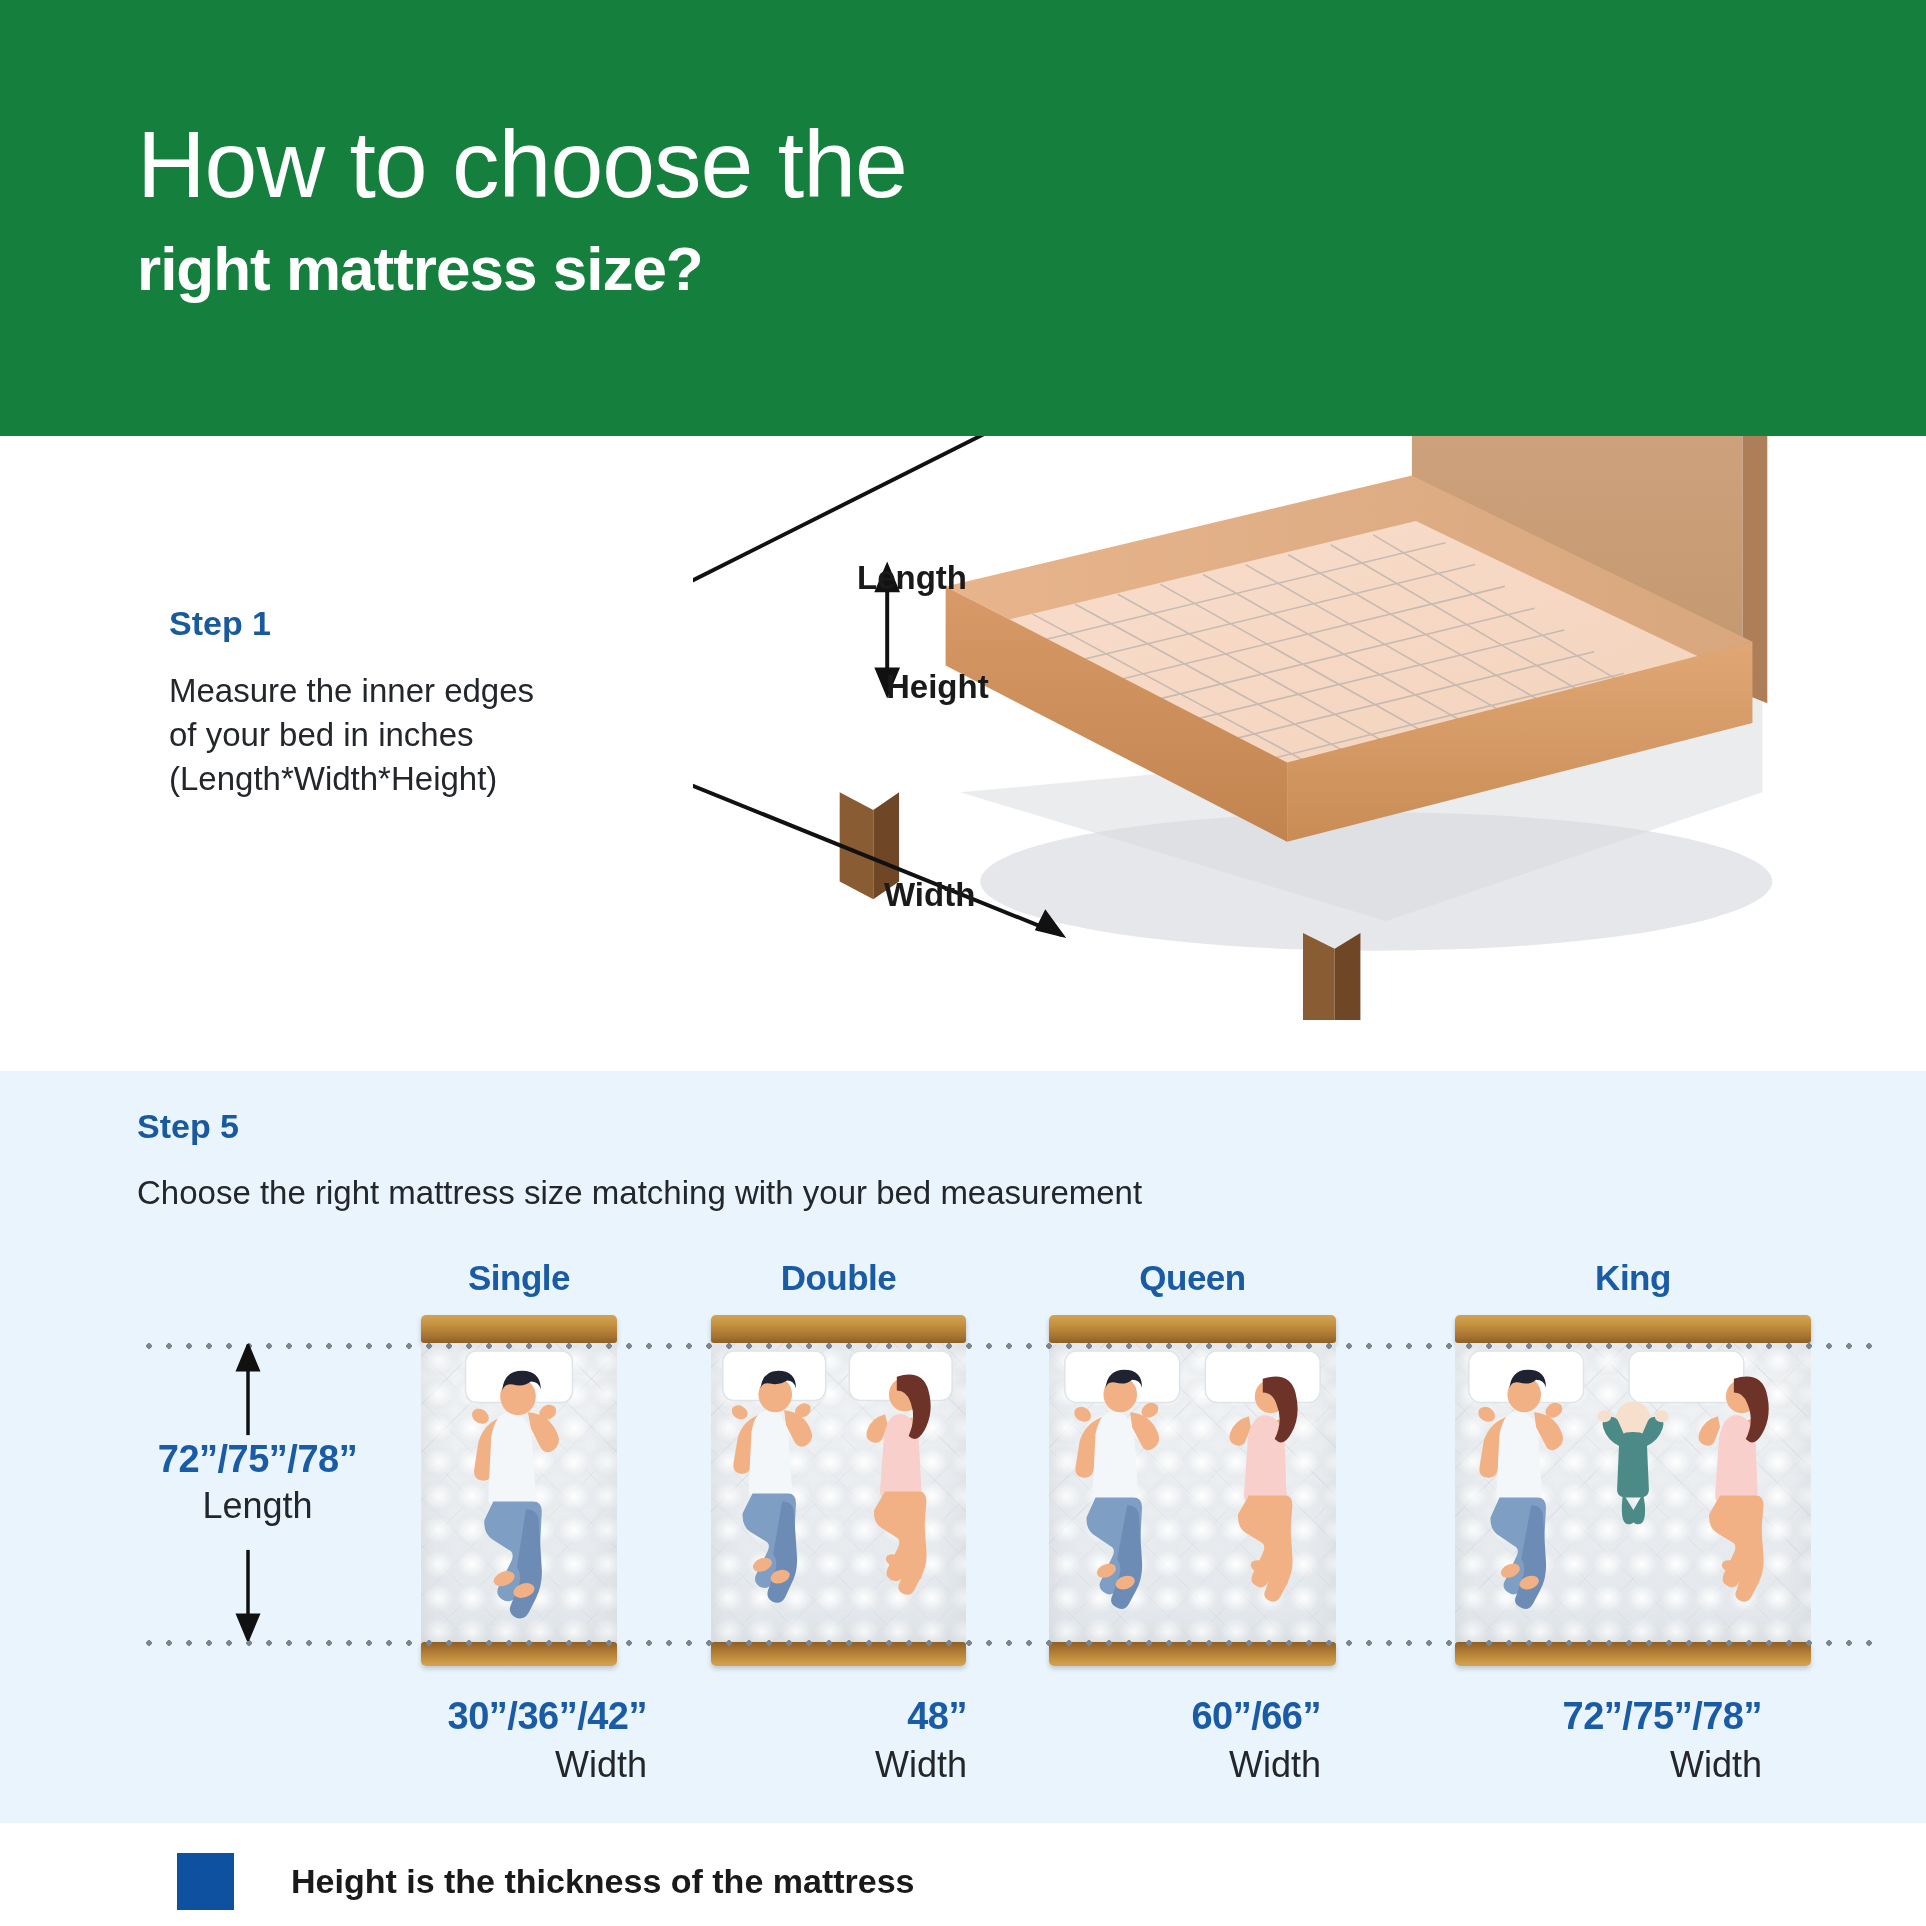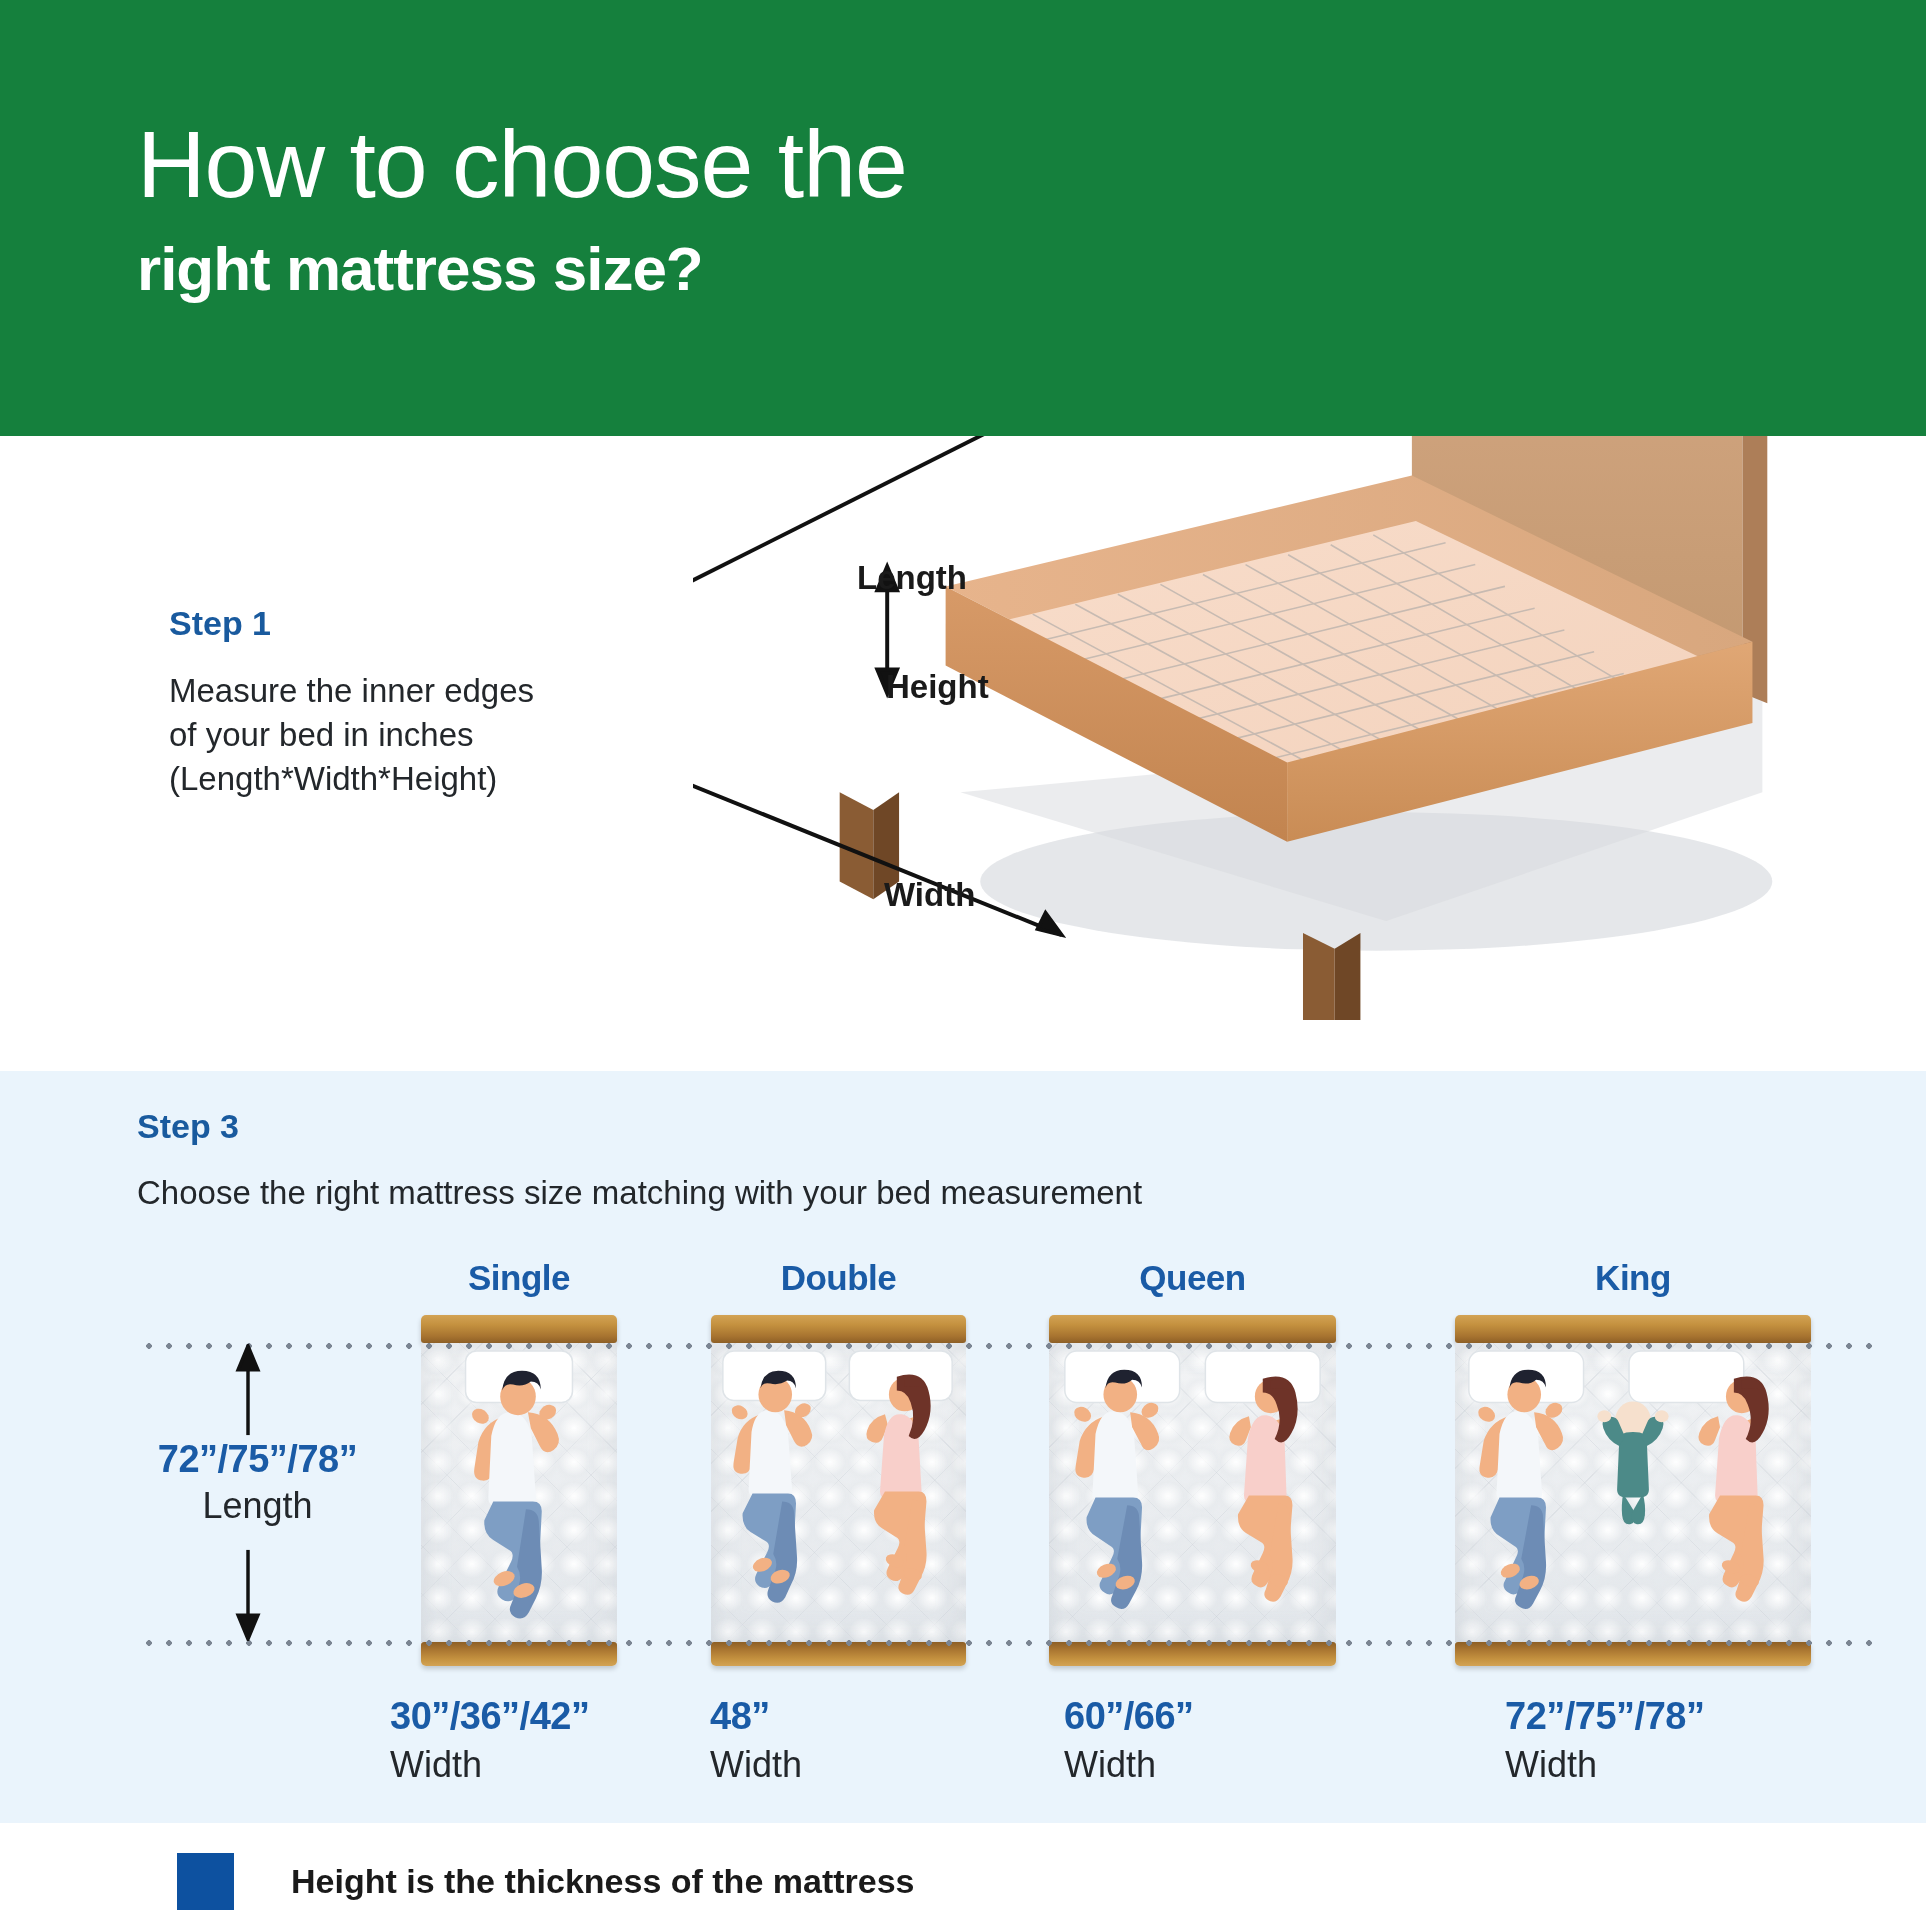--- a/index.html
+++ b/index.html
@@ -96,21 +96,21 @@
   #dotline-top { left:139px; top:1342px; width:1742px; }
   #dotline-bot { left:139px; top:1639px; width:1742px; }
 
   
   #length-arrow { position:absolute; left:228px; top:1344px; width:40px; height:297px; z-index:7; }
   #length-text { position:absolute; left:119px; top:1438px; width:277px; text-align:center; z-index:7; }
   #length-val { font-size:38px; font-weight:800; color:#1a5ba6; letter-spacing:-0.5px; }
   #length-cap { font-size:36px; font-weight:400; color:#23272b; margin-top:4px; }
 
   
-  .wcap { position:absolute; top:1695px; text-align:left; z-index:7; }
+  .wcap { position:absolute; top:1695px; text-align:right; z-index:7; }
   .wcap .val { font-size:38px; font-weight:800; color:#1a5ba6; letter-spacing:-0.5px; white-space:nowrap; }
   .wcap .cap { font-size:36px; font-weight:400; color:#23272b; margin-top:6px; }
 
   
   #footer { position:absolute; left:137px; top:1853px; display:flex; align-items:center; gap:57px; z-index:6;padding-left:40px; }
   #footer-swatch { width:57px; height:57px; background:#0d51a0; }
   #footer-text { font-size:34px; font-weight:700; color:#1a1a1a; white-space:nowrap; }
 </style>
 </head>
 <body>
@@ -211,21 +211,21 @@
   </svg>
 </div>
 
 <div class="dim-label" id="label-length">Length</div>
 <div class="dim-label" id="label-height">Height</div>
 <div class="dim-label" id="label-width">Width</div>
 
 <div id="step2-panel"></div>
 
 <div id="step2-block">
-  <div id="step2-heading">Step 3</div>
+  <div id="step2-heading">Step 5</div>
   <div id="step2-body">Choose the right mattress  size matching with your bed measurement</div>
 </div>
 
 <div class="dotline" id="dotline-top"></div>
 <div class="dotline" id="dotline-bot"></div>
 
 <div id="length-arrow">
   <svg width="40" height="297" viewBox="0 0 40 300">
     <g stroke="#111" stroke-width="3.5" fill="#111">
       <line x1="20" y1="10" x2="20" y2="92"></line>

